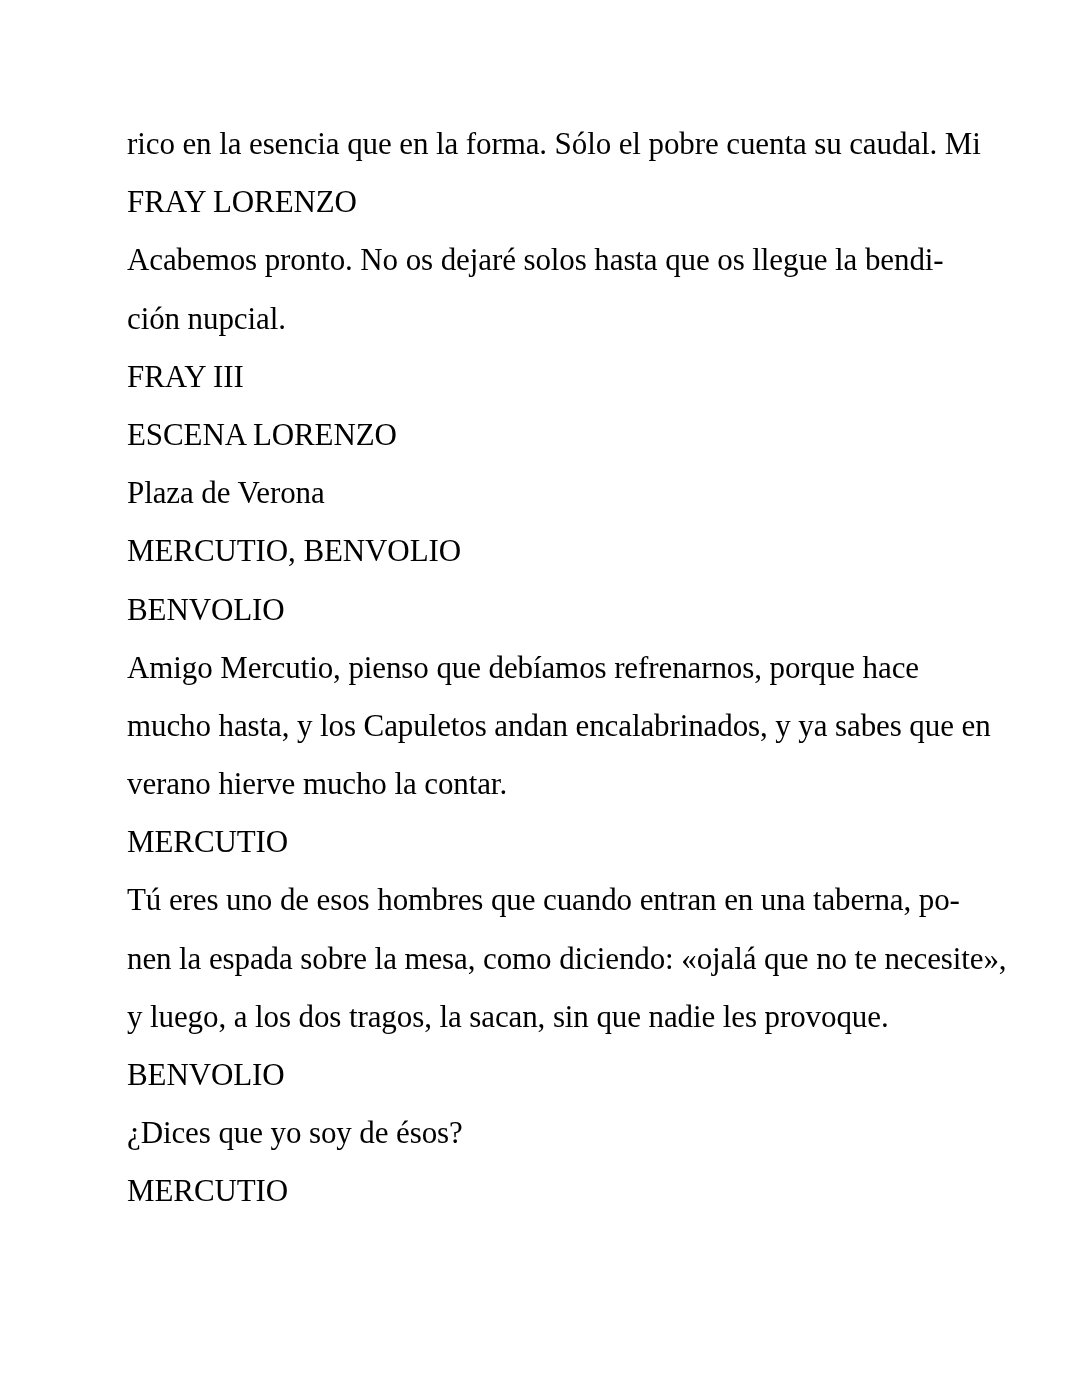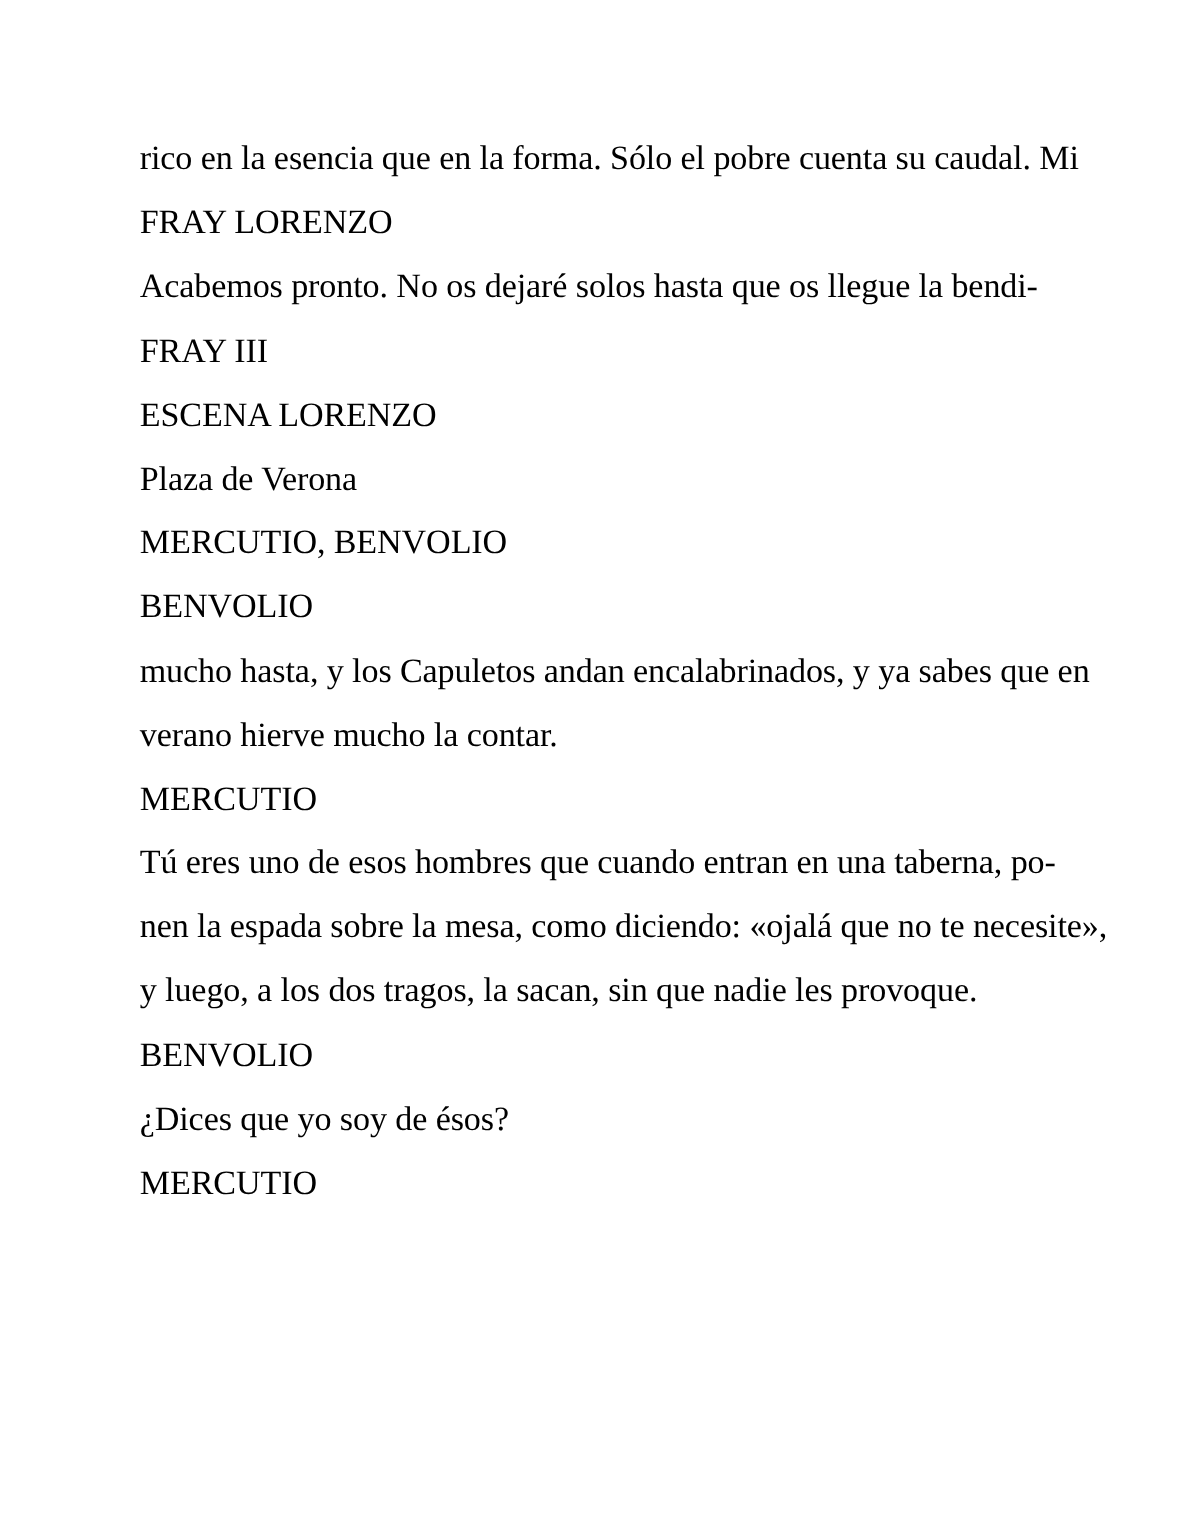--- a/index.html
+++ b/index.html
@@ -20,25 +20,27 @@
       letter-spacing: -0.1px;
     }
   </style>
 </head>
 <body>
 
 <div class="page">
   <div class="line">rico en la esencia que en la forma. Sólo el pobre cuenta su caudal. Mi</div>
   <div class="line">FRAY LORENZO</div>
   <div class="line">Acabemos pronto. No os dejaré solos hasta que os llegue la bendi-</div>
+  <div class="line">ción nupcial.</div>
   <div class="line">FRAY III</div>
   <div class="line">ESCENA LORENZO</div>
   <div class="line">Plaza de Verona</div>
   <div class="line">MERCUTIO, BENVOLIO</div>
   <div class="line">BENVOLIO</div>
+  <div class="line">Amigo Mercutio, pienso que debíamos refrenarnos, porque hace</div>
   <div class="line">mucho hasta, y los Capuletos andan encalabrinados, y ya sabes que en</div>
   <div class="line">verano hierve mucho la contar.</div>
   <div class="line">MERCUTIO</div>
   <div class="line">Tú eres uno de esos hombres que cuando entran en una taberna, po-</div>
   <div class="line">nen la espada sobre la mesa, como diciendo: «ojalá que no te necesite»,</div>
   <div class="line">y luego, a los dos tragos, la sacan, sin que nadie les provoque.</div>
   <div class="line">BENVOLIO</div>
   <div class="line">¿Dices que yo soy de ésos?</div>
   <div class="line">MERCUTIO</div>
 </div>

